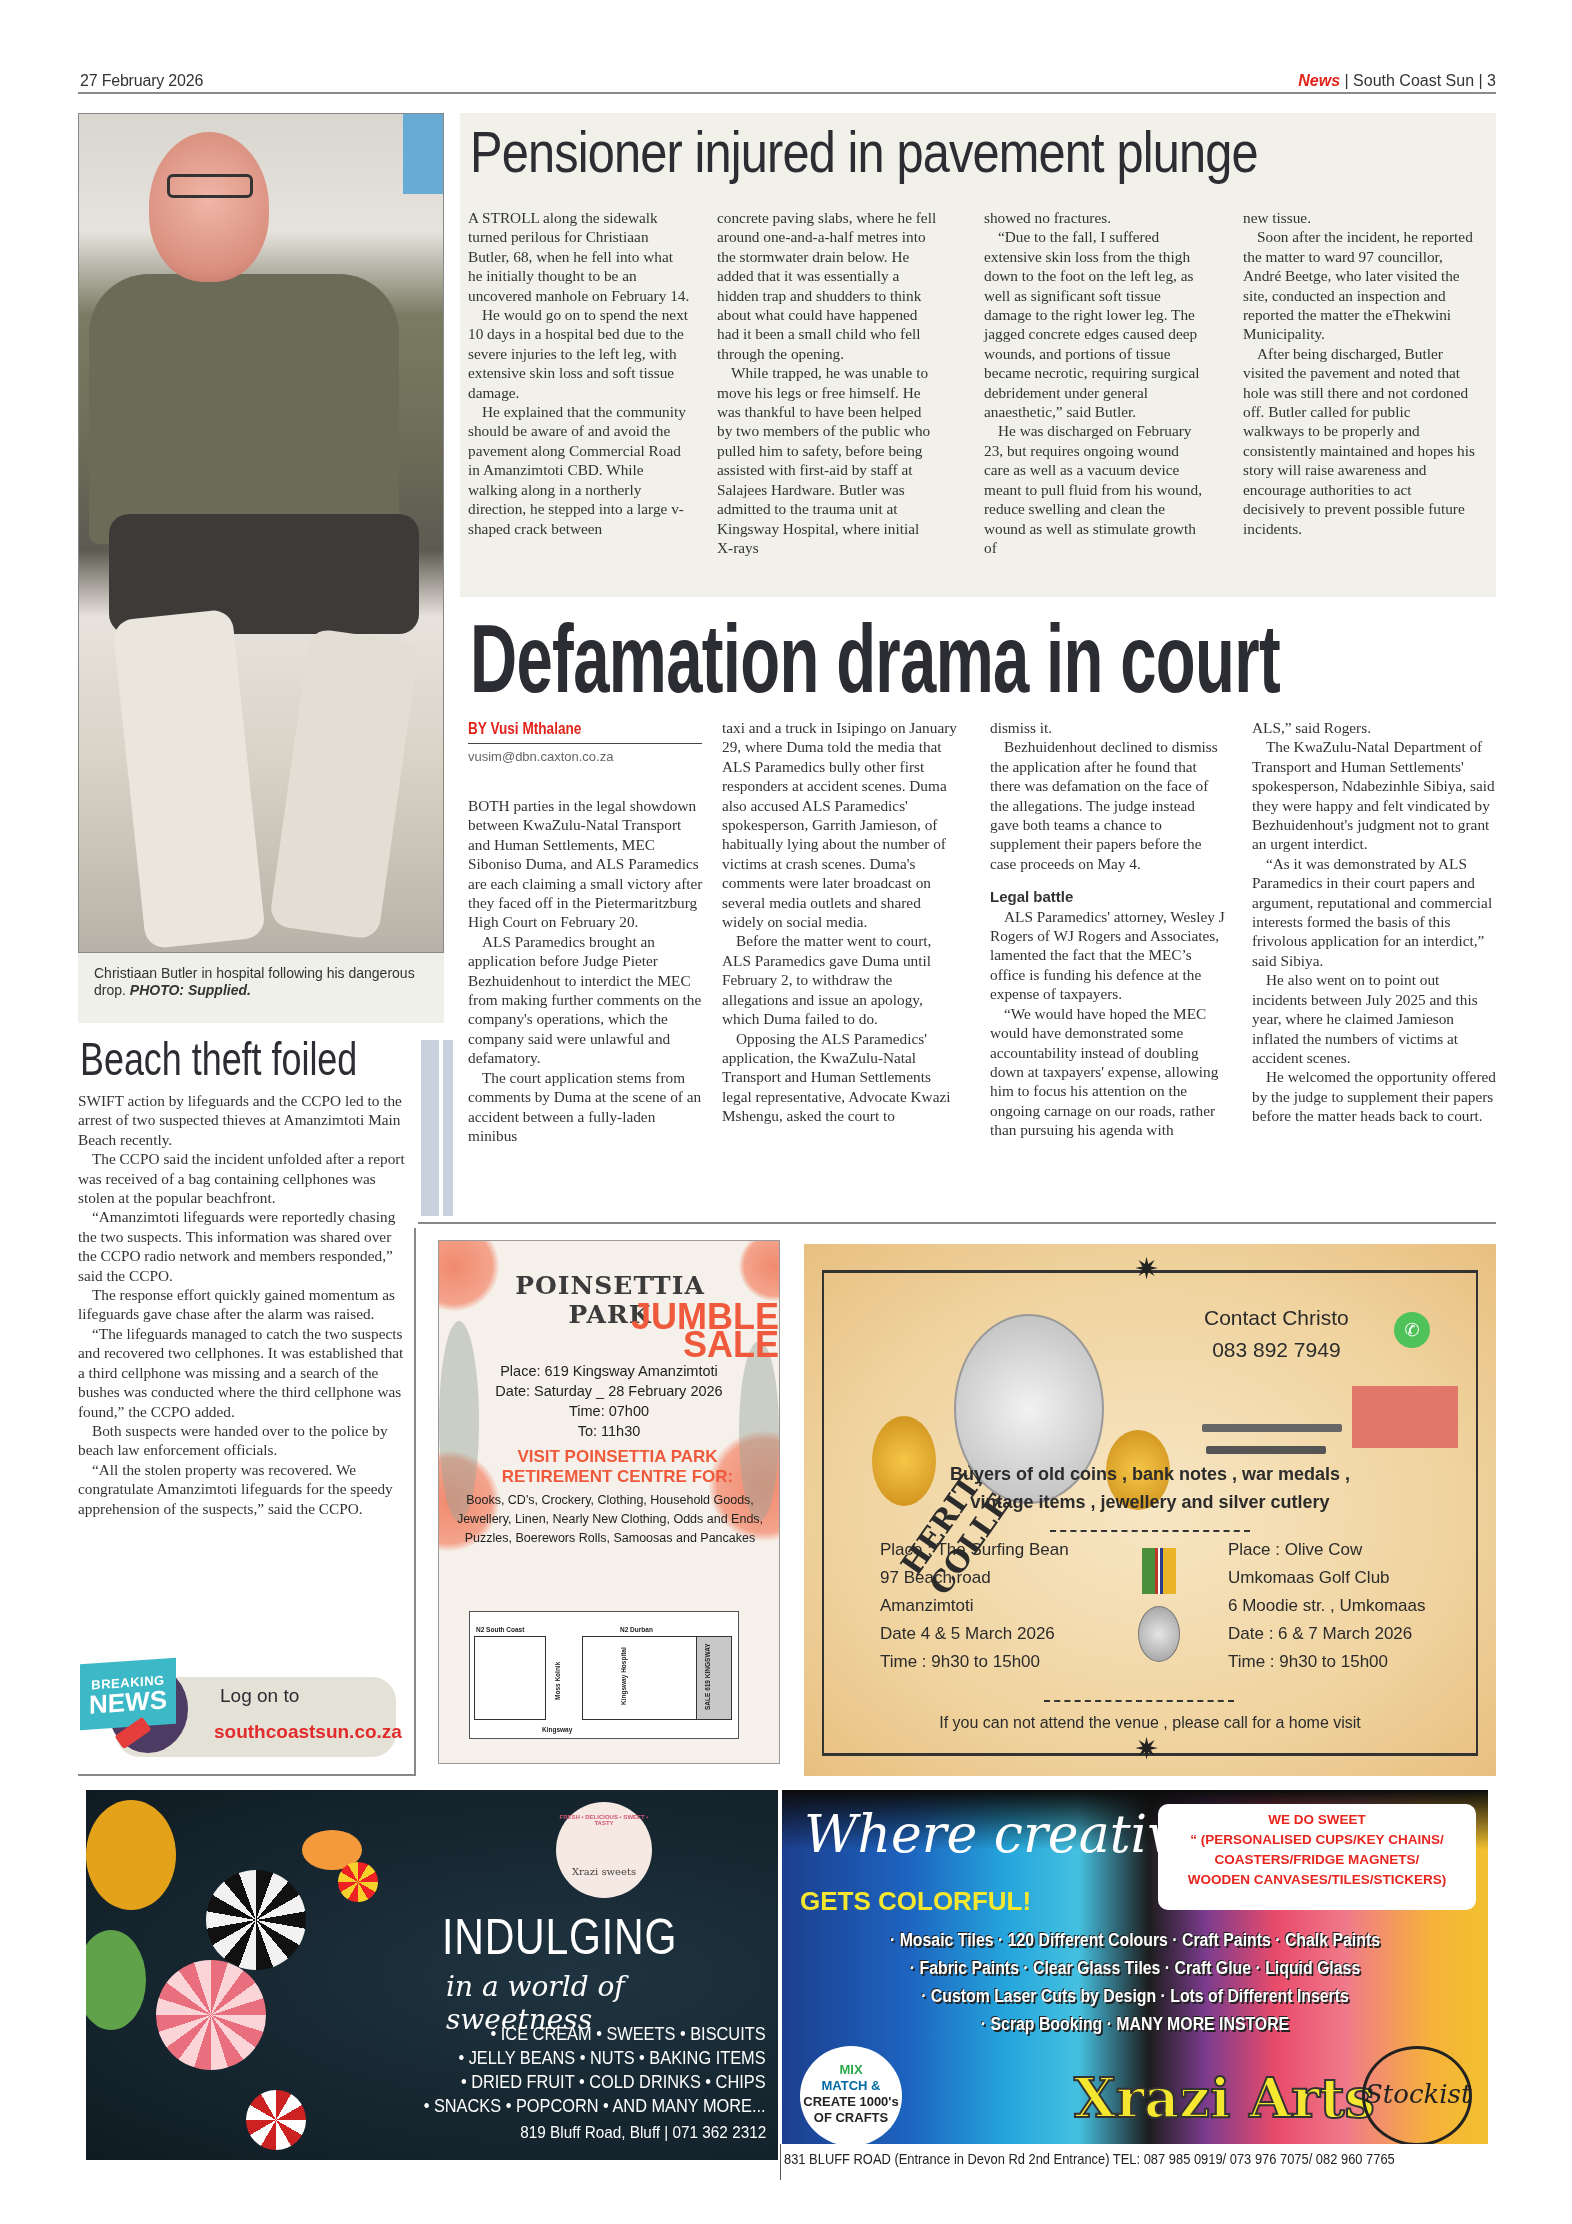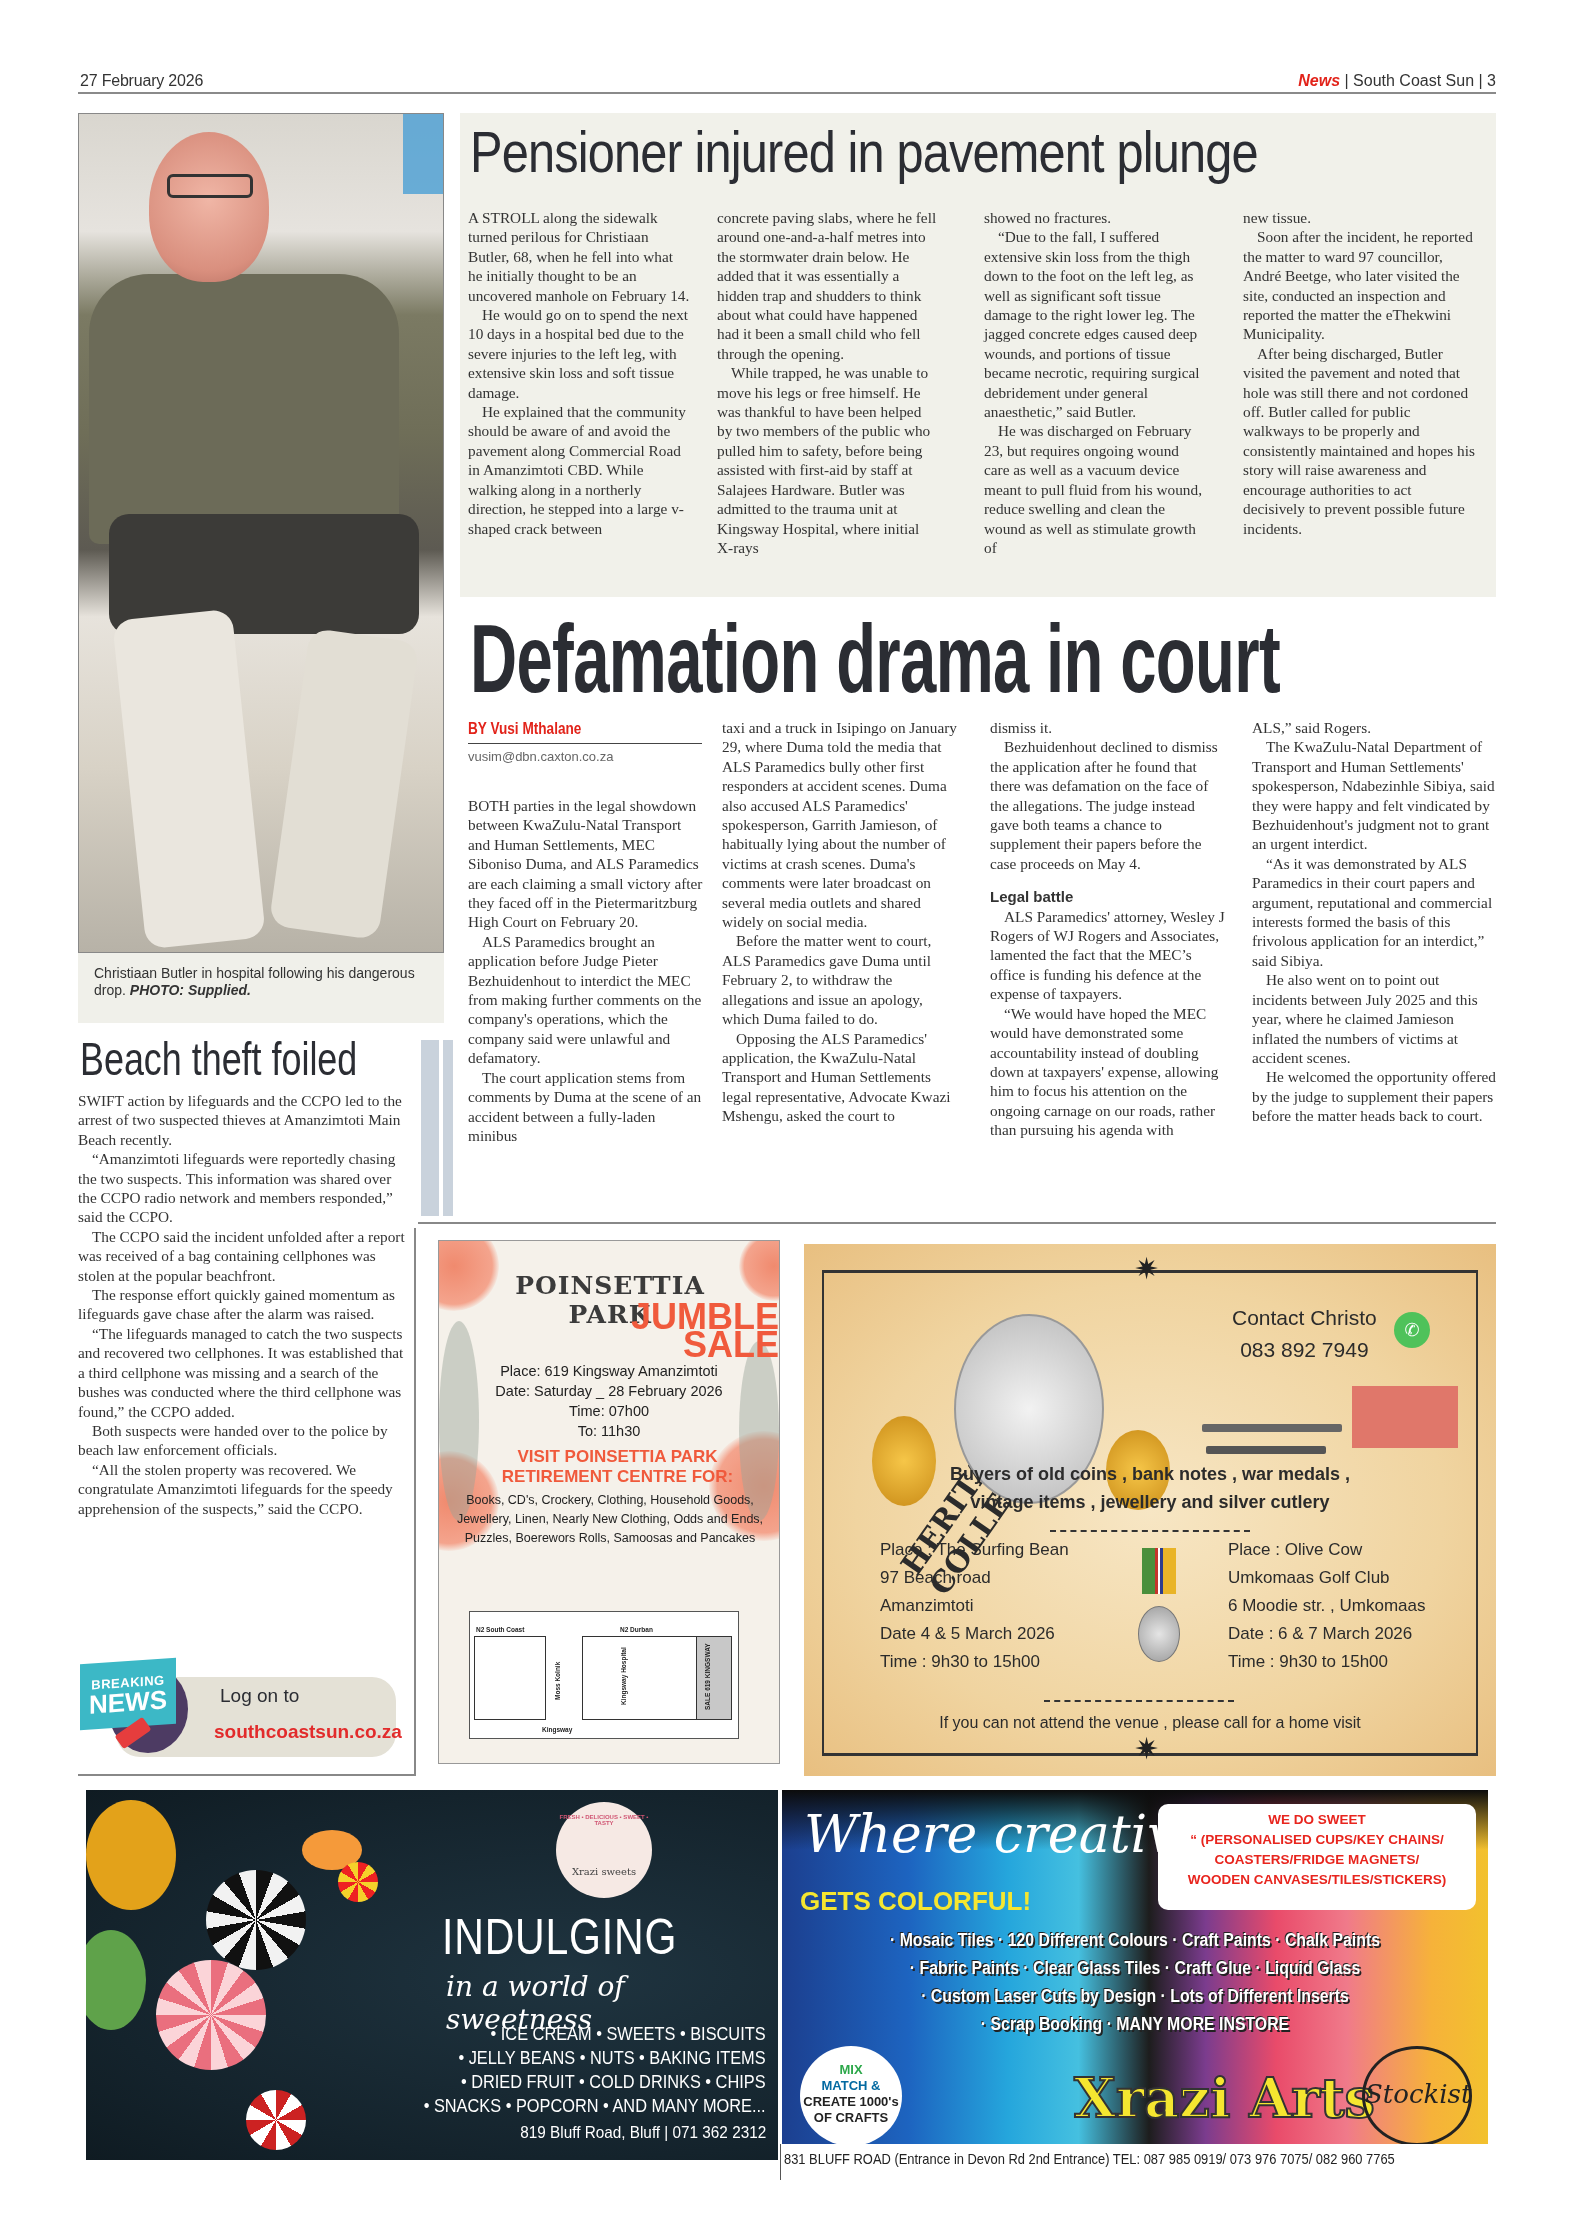--- a/index.html
+++ b/index.html
@@ -74,21 +74,21 @@
   .map .blk { position: absolute; border: 1px solid #333; }
   .map .lbl { position: absolute; white-space: nowrap; }
   .map .vlbl { position: absolute; writing-mode: vertical-rl; transform: rotate(180deg); white-space: nowrap; text-align: center; }
 
   
   .heritage { left: 804px; top: 1244px; width: 692px; height: 532px; background: radial-gradient(ellipse at 50% 50%, #f7e6c4 0%, #f0d4a0 60%, #e8bf80 100%); overflow: hidden; font-family: "Liberation Sans", sans-serif; }
   .heritage .frame { position: absolute; left: 18px; top: 26px; width: 656px; height: 486px; border-top: 3px solid #333; border-bottom: 3px solid #333; border-left: 2px solid #333; border-right: 2px solid #333; }
   .heritage .star { position: absolute; font-size: 30px; color: #222; line-height: 1; }
   .heritage .brand { position: absolute; left: 30px; top: 40px; width: 400px; height: 150px; }
   .heritage .brand span { position: absolute; font-family: "DejaVu Serif", serif; font-weight: bold; font-size: 30px; color: #2b2b2b; }
-  .heritage .contact { position: absolute; left: 400px; top: 58px; font-size: 21px; color: #2b2b2b; text-align: center; line-height: 32px; margin-left: 28px; }
+  .heritage .contact { position: absolute; left: 400px; top: 58px; font-size: 21px; color: #2b2b2b; text-align: center; line-height: 32px; }
   .heritage .wa { position: absolute; left: 590px; top: 68px; width: 36px; height: 36px; border-radius: 50%; background: #4fc25a; color: #fff; font-size: 18px; text-align: center; line-height: 36px; }
   .heritage .coin { position: absolute; border-radius: 50%; }
   .heritage .buyers { position: absolute; left: 0; top: 216px; width: 100%; text-align: center; font-weight: bold; font-size: 18px; line-height: 28px; color: #2b2b2b; }
   .heritage .dash { position: absolute; border-top: 2px dashed #333; }
   .heritage .venue { position: absolute; font-size: 17px; line-height: 28px; color: #2b2b2b; }
   .heritage .medal-ribbon { position: absolute; left: 338px; top: 304px; width: 34px; height: 46px; background: linear-gradient(90deg,#4a8f3c 0 38%,#c4352c 38% 46%,#fff 46% 54%,#2c3c8c 54% 62%,#e9b427 62% 100%); }
   .heritage .medal { position: absolute; left: 334px; top: 362px; width: 42px; height: 56px; border-radius: 50%; background: radial-gradient(circle,#e5e5e5,#9a9a9a); border: 1px solid #777; }
   .heritage .footer { position: absolute; left: 0; top: 470px; width: 100%; text-align: center; font-size: 16px; color: #2b2b2b; }
 
   
@@ -188,22 +188,22 @@
   <p>“As it was demonstrated by ALS Paramedics in their court papers and argument, reputational and commercial interests formed the basis of this frivolous application for an interdict,” said Sibiya.</p>
   <p>He also went on to point out incidents between July 2025 and this year, where he claimed Jamieson inflated the numbers of victims at accident scenes.</p>
   <p>He welcomed the opportunity offered by the judge to supplement their papers before the matter heads back to court.</p>
 </div>
 
 <div class="abs section-rule"></div>
 
 <div class="abs h-beach">Beach theft foiled</div>
 <div class="abs col" style="left:78px;top:1091px;width:328px;">
   <p class="first">SWIFT action by lifeguards and the CCPO led to the arrest of two suspected thieves at Amanzimtoti Main Beach recently.</p>
+  <p>The CCPO said the incident unfolded after a report was received of a bag containing cellphones was stolen at the popular beachfront.</p>
   <p>“Amanzimtoti lifeguards were reportedly chasing the two suspects. This information was shared over the CCPO radio network and members responded,” said the CCPO.</p>
-  <p>The CCPO said the incident unfolded after a report was received of a bag containing cellphones was stolen at the popular beachfront.</p>
   <p>The response effort quickly gained momentum as lifeguards gave chase after the alarm was raised.</p>
   <p>“The lifeguards managed to catch the two suspects and recovered two cellphones. It was established that a third cellphone was missing and a search of the bushes was conducted where the third cellphone was found,” the CCPO added.</p>
   <p>Both suspects were handed over to the police by beach law enforcement officials.</p>
   <p>“All the stolen property was recovered. We congratulate Amanzimtoti lifeguards for the speedy apprehension of the suspects,” said the CCPO.</p>
 </div>
 <div class="abs beach-box-r"></div>
 <div class="abs beach-box-b"></div>
 
 <div class="abs breaking">
   <div class="pill"></div>

